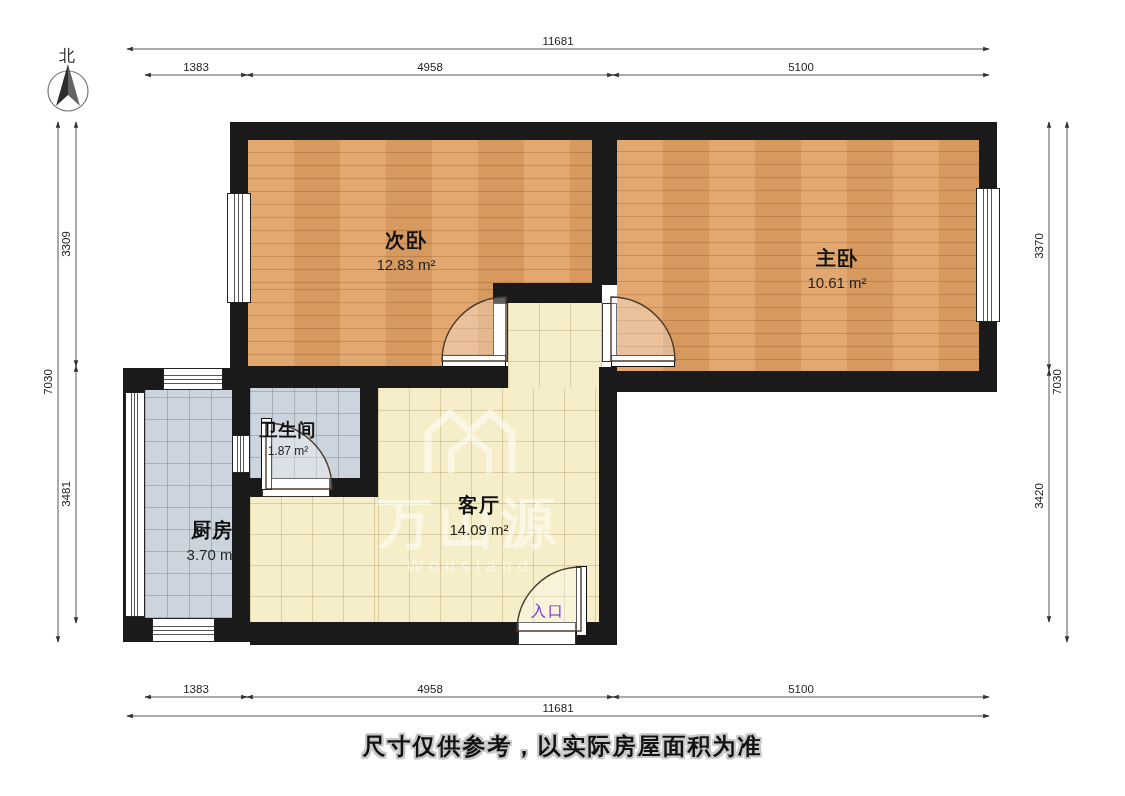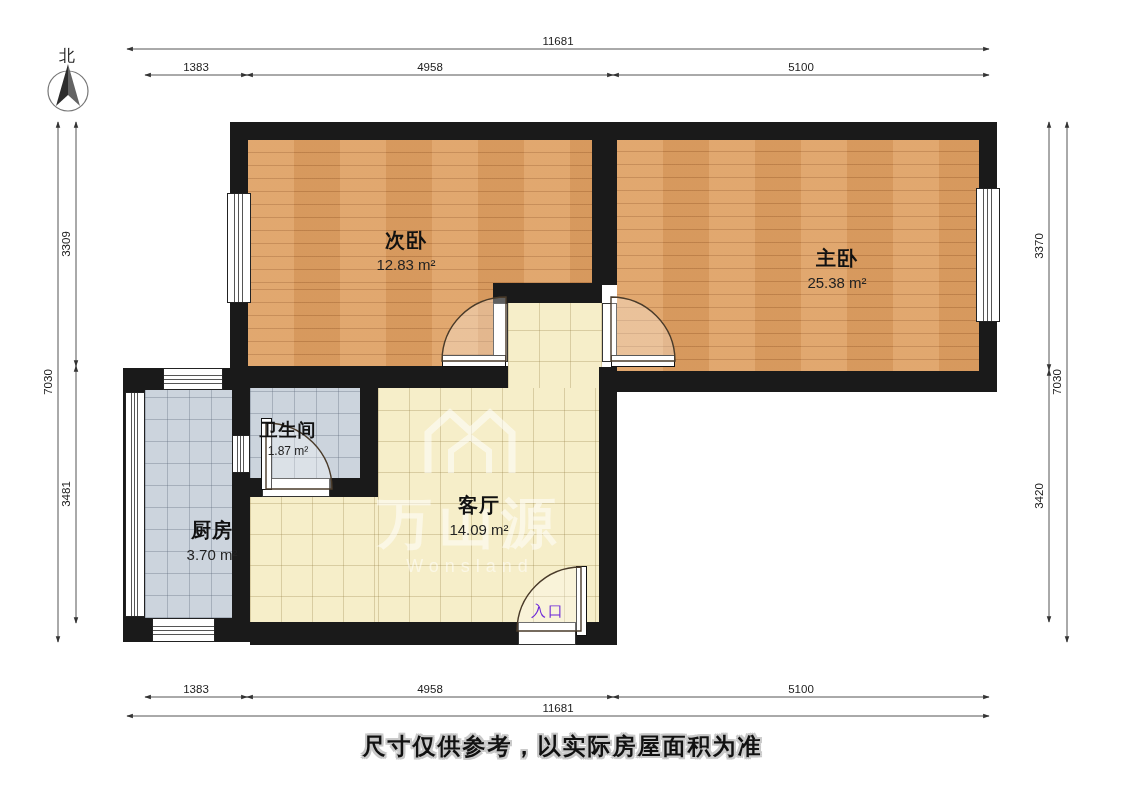--- a/index.html
+++ b/index.html
@@ -170,21 +170,21 @@
       <text transform="rotate(-90 1061 382)" x="1061" y="382">7030</text>
     </g>
   </svg>
 
   <div class="room-label" style="left:406px;top:250px;">
     <div class="rn">次卧</div>
     <div class="ra">12.83 m²</div>
   </div>
   <div class="room-label" style="left:793px;top:268px;margin-left:44px;">
     <div class="rn">主卧</div>
-    <div class="ra">25.38 m²</div>
+    <div class="ra">10.61 m²</div>
   </div>
   <div class="room-label" style="left:288px;top:438px;">
     <div class="rn rn-sm">卫生间</div>
     <div class="ra" style="font-size:12px;">1.87 m²</div>
   </div>
   <div class="room-label" style="left:188px;top:540px;margin-left:24px;">
     <div class="rn">厨房</div>
     <div class="ra">3.70 m²</div>
   </div>
   <div class="room-label" style="left:479px;top:515px;">

